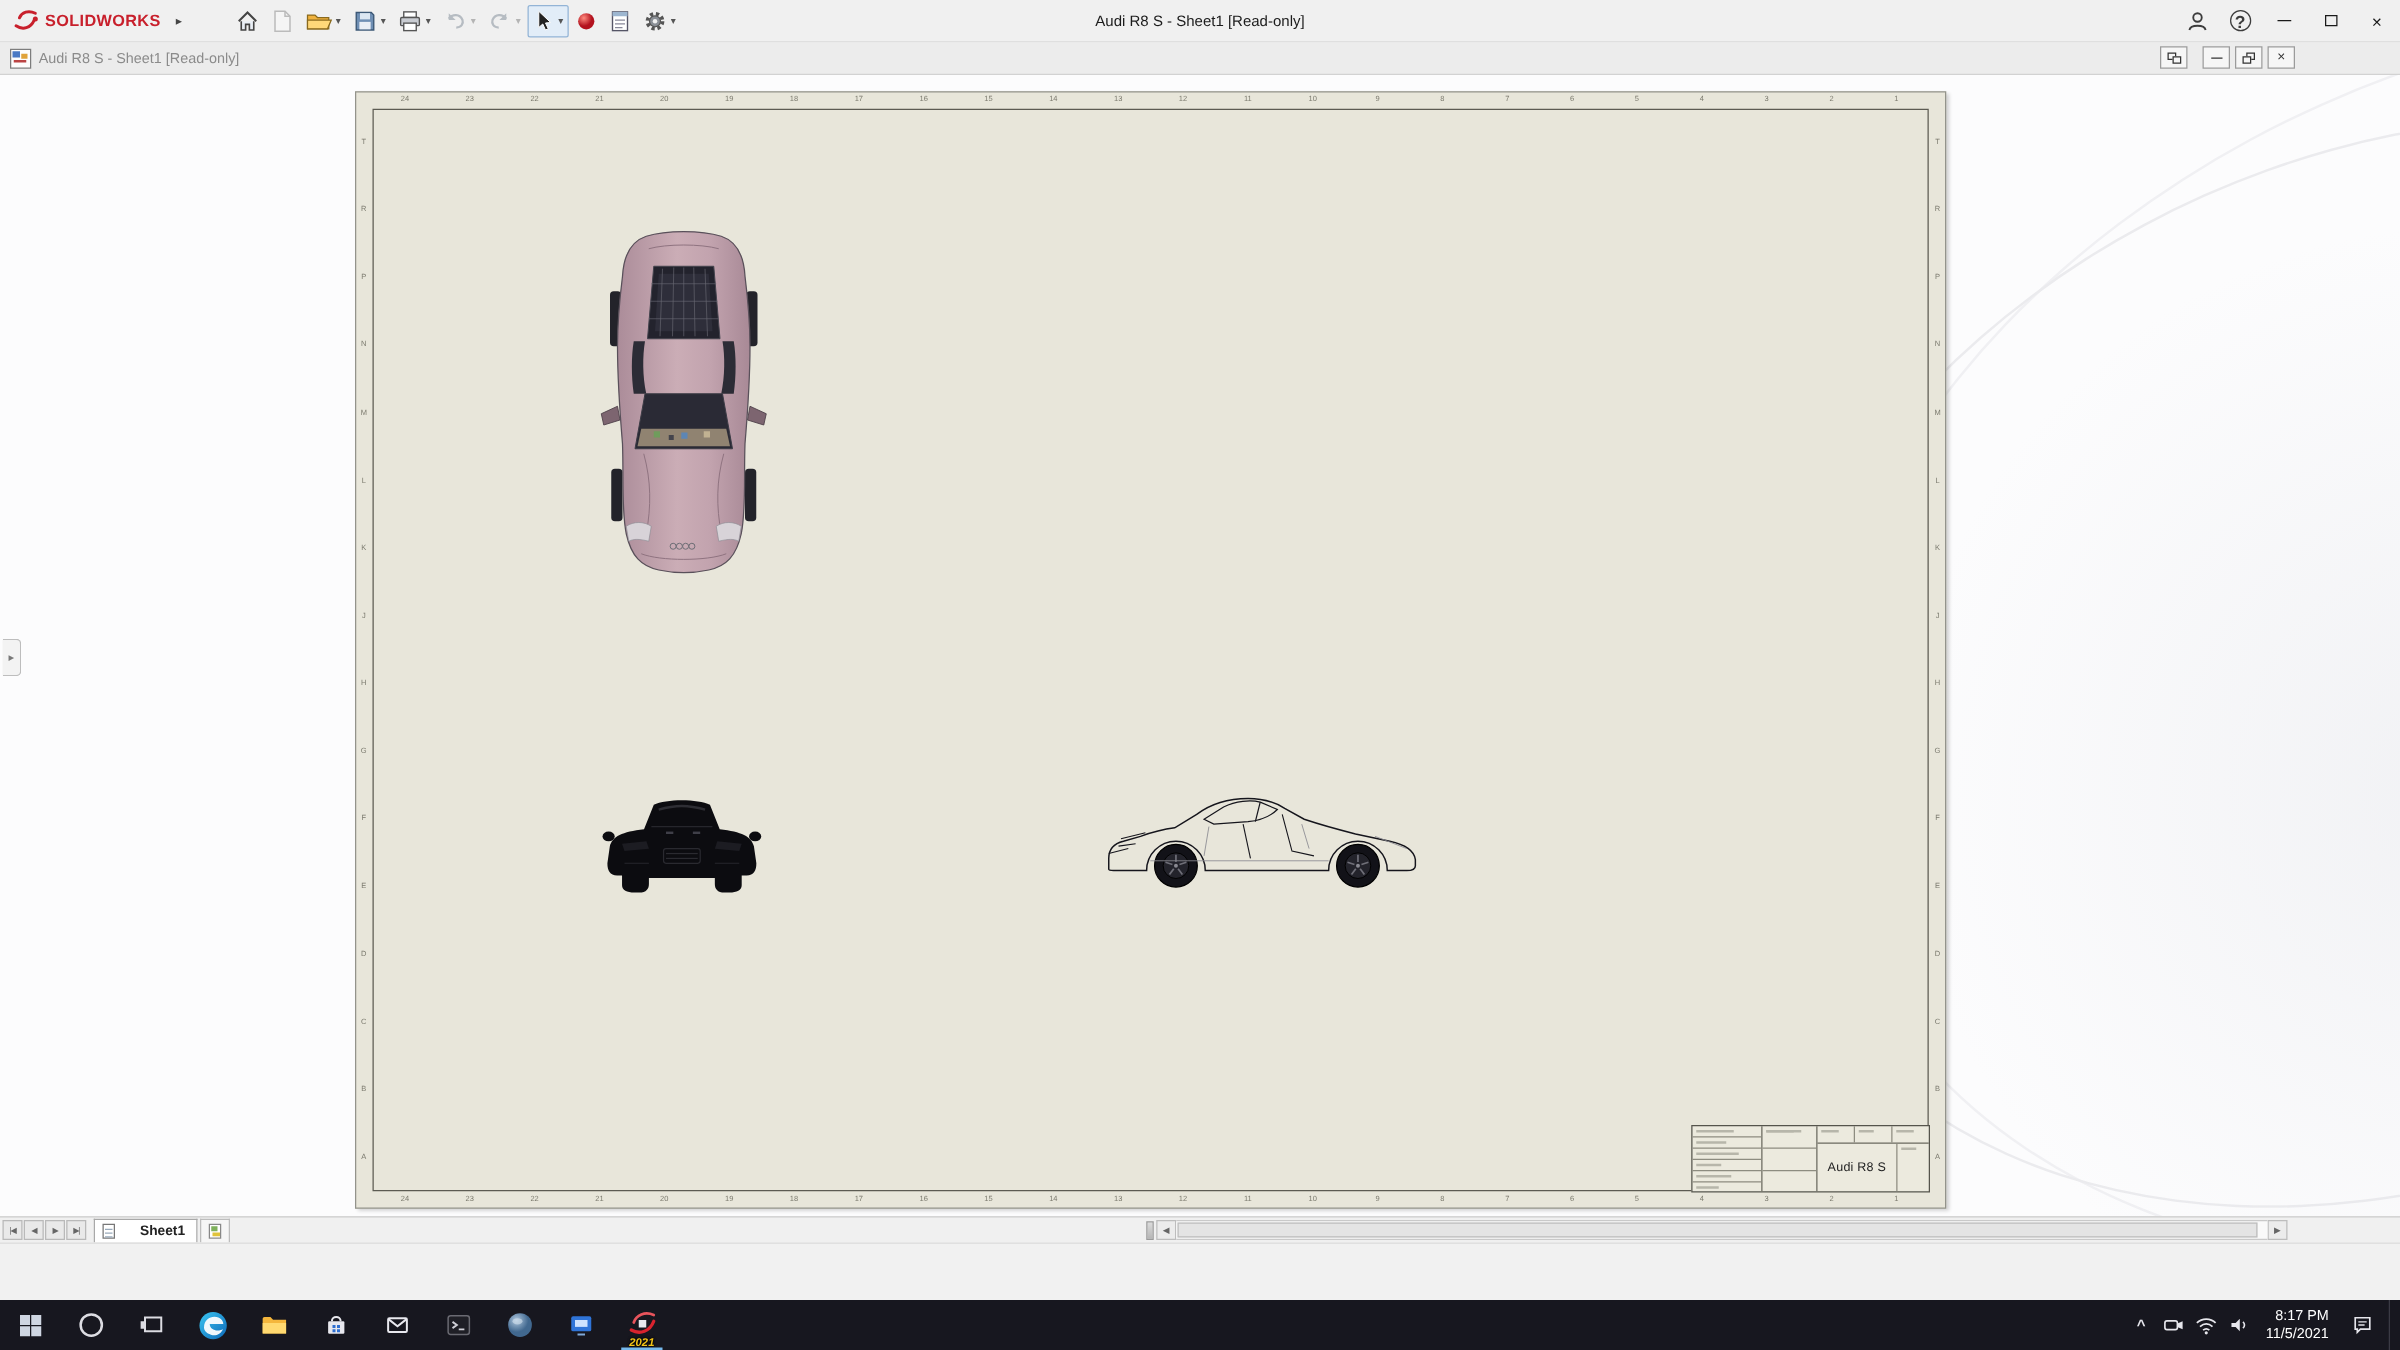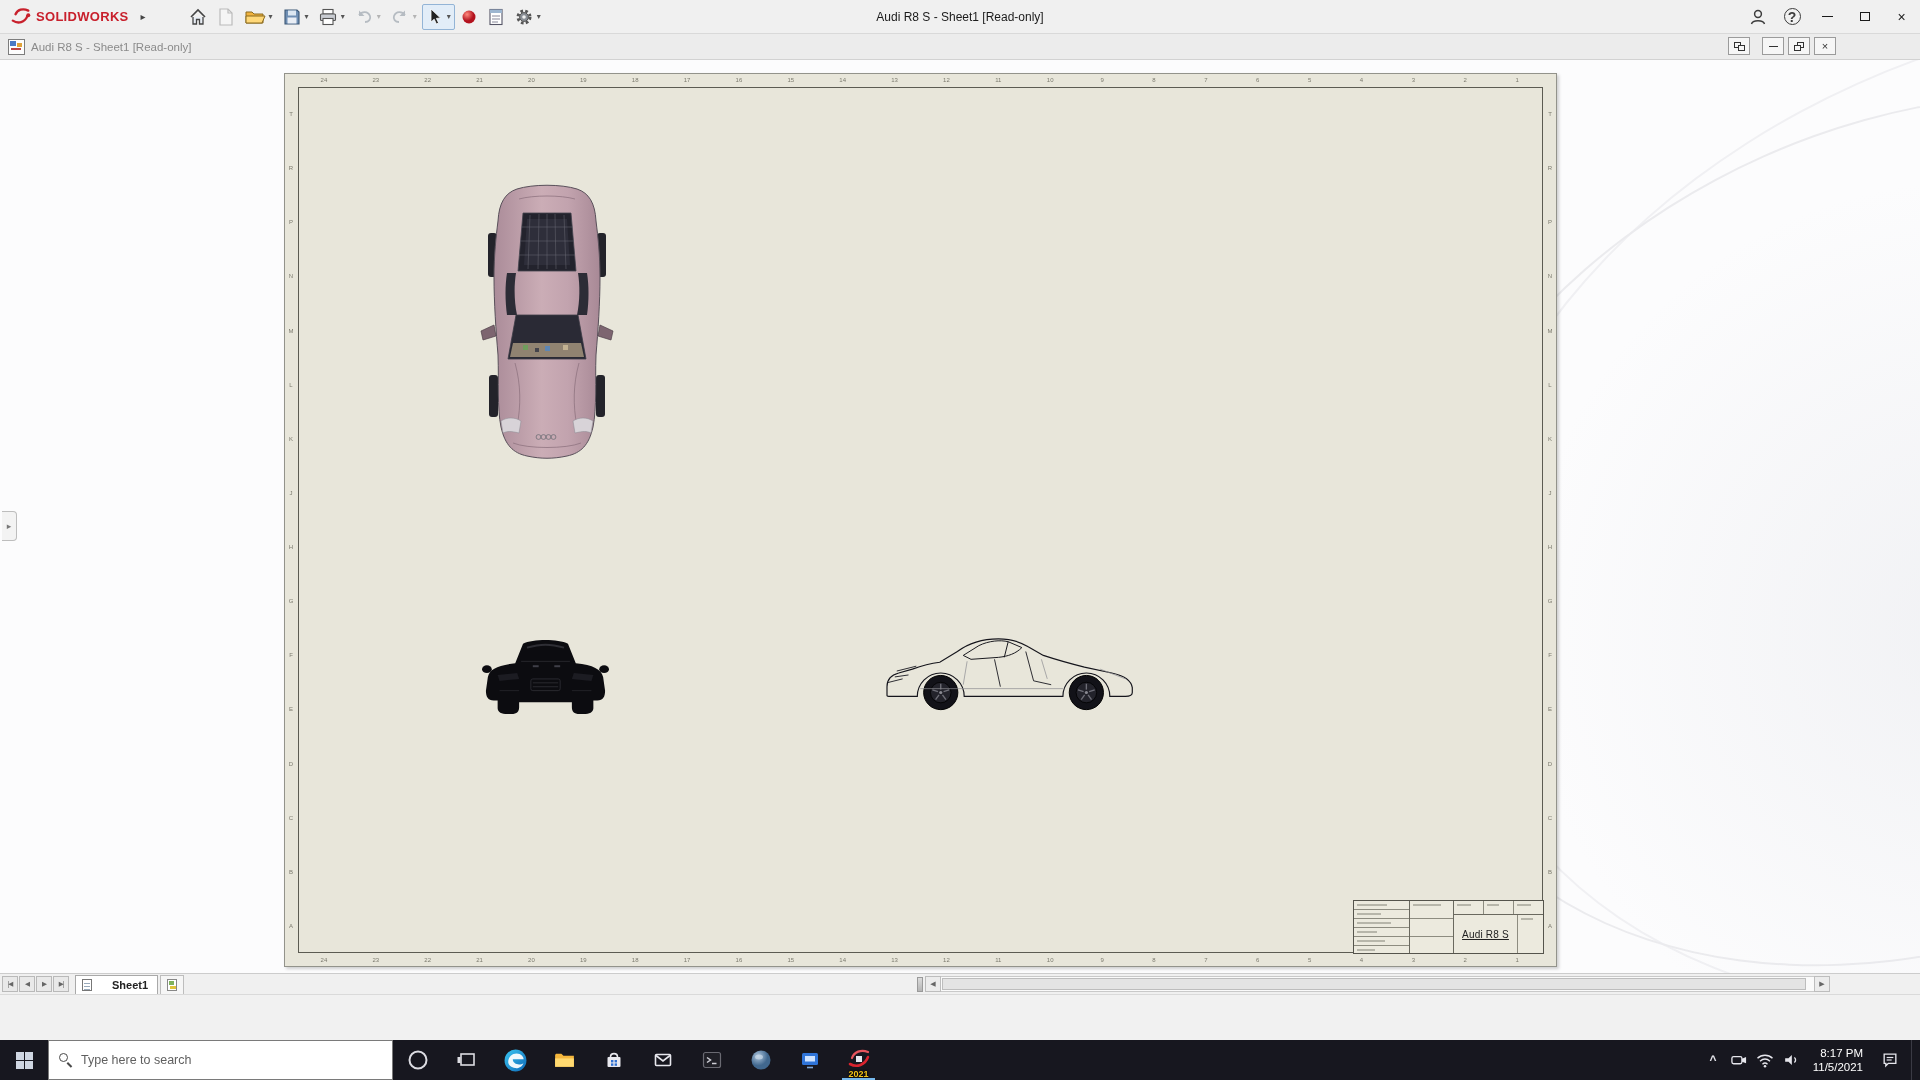--- a/index.html
+++ b/index.html
@@ -86,21 +86,21 @@
   .tb-c2 { position:absolute; left:56px; top:0; bottom:0; width:44px; border-right:1px solid #6a695f; }
   .tb-r  { position:absolute; left:100px; top:0; right:0; bottom:0; }
   .tb-row { border-bottom:1px solid #8d8c80; height:9px; position:relative; }
   .tb-row:last-child { border-bottom:none; }
   .tb-row2 { border-bottom:1px solid #8d8c80; height:18px; }
   .micro { position:absolute; left:3px; top:3px; height:2px; background:#b7b6aa; }
   .tb-head { height:14px; border-bottom:1px solid #6a695f; display:flex; }
   .tb-head div { flex:1; border-right:1px solid #8d8c80; position:relative; }
   .tb-head div:last-child { border-right:none; }
   .tb-name { position:absolute; left:0; right:26px; top:14px; bottom:0; display:flex; align-items:center; justify-content:center;
-    font-size:10px; color:#222; letter-spacing:.2px;text-decoration:underline; }
+    font-size:10px; color:#222; letter-spacing:.2px; }
   .tb-end { position:absolute; right:0; top:14px; bottom:0; width:26px; border-left:1px solid #8d8c80; }
 
   
   .tabs-bar { position:absolute; left:0; top:973px; width:1920px; height:21px; background:#f0f0f0;
     border-top:1px solid #cccccc; display:flex; align-items:center; }
   .nav-cluster { display:flex; gap:1px; padding-left:2px; }
   .nav-btn { width:16px; height:16px; background:#e9e9e9; border:1px solid #b9b9b9; color:#666;
     font-size:6.5px; display:flex; align-items:center; justify-content:center; letter-spacing:-1px; }
   .sheet-tab { display:flex; align-items:center; gap:20px; background:#ffffff; border:1px solid #a9a9a9; border-bottom:none;
     height:19px; margin-left:6px; padding:0 9px 0 6px; font-size:11px; font-weight:bold; color:#222; }
@@ -131,21 +131,21 @@
   .tb-search { width:345px; background:#ffffff; border:1px solid #7a7a7a; display:flex; align-items:center; gap:8px; padding:0 10px; }
   .search-glyph { position:relative; width:14px; height:14px; flex:0 0 auto; }
   .search-glyph .c { position:absolute; left:0; top:0; width:9px; height:9px; border:1.6px solid #4a4a4a; border-radius:50%; }
   .search-glyph .h { position:absolute; left:9px; top:9px; width:6px; height:1.6px; background:#4a4a4a; transform:rotate(45deg); transform-origin:0 0; }
   .tb-search input { border:none; outline:none; font-size:12.5px; color:#333; width:100%; font-family:"Liberation Sans",sans-serif; background:transparent; }
   .tb-search input::placeholder { color:#5f5f5f; opacity:1; }
   .task-icon { width:49px; display:flex; align-items:center; justify-content:center; position:relative; }
   .task-icon svg { display:block; }
   .sw-underline { position:absolute; left:8px; right:8px; bottom:0; height:2px; background:#76b9ed; }
   .sw-badge { position:absolute; left:50%; transform:translateX(-50%); bottom:1px; font-size:9px; font-weight:bold; color:#f2c318;
-    text-shadow:0 0 2px #000, 0 0 2px #000; }
+    text-shadow:0 0 2px #000, 0 0 2px #000;font-style:italic; }
   .tray { margin-left:auto; display:flex; align-items:center; gap:2px; padding-right:4px; }
   .tray-btn { width:24px; height:40px; display:flex; align-items:center; justify-content:center; color:#e6e6ec; }
   .tray-caret { font-size:12px; font-weight:bold; }
   .clock { width:64px; display:flex; flex-direction:column; align-items:flex-end; justify-content:space-between; color:#ffffff;
     font-size:11.5px; line-height:1.25; padding-right:6px; }
   .action-center { width:38px; height:40px; display:flex; align-items:center; justify-content:center; }
   .show-desktop { width:5px; height:40px; border-left:1px solid #3a3a44; }
 </style>
 </head>
 <body>
@@ -598,27 +598,20 @@
 
   <div class="taskbar">
     <div class="tb-start">
       <span class="winlogo">
           <i></i>
           <i></i>
           <i></i>
           <i></i>
         </span>
     </div>
-    <div class="tb-search">
-      <span class="search-glyph">
-          <span class="c"></span>
-          <span class="h"></span>
-        </span>
-      <input placeholder="Type here to search" style="">
-    </div>
     <div class="task-icon">
       <svg width="24" height="24" viewBox="0 0 24 24">
         <circle cx="12" cy="12" r="8.5" fill="none" stroke="#dcdce2" stroke-width="2"></circle>
       </svg>
     </div>
     <div class="task-icon">
       <svg width="24" height="24" viewBox="0 0 24 24">
         <rect x="6" y="6" width="13" height="11" fill="none" stroke="#dcdce2" stroke-width="1.6"></rect>
         <rect x="2.5" y="9" width="3" height="6" fill="#dcdce2"></rect>
       </svg>

